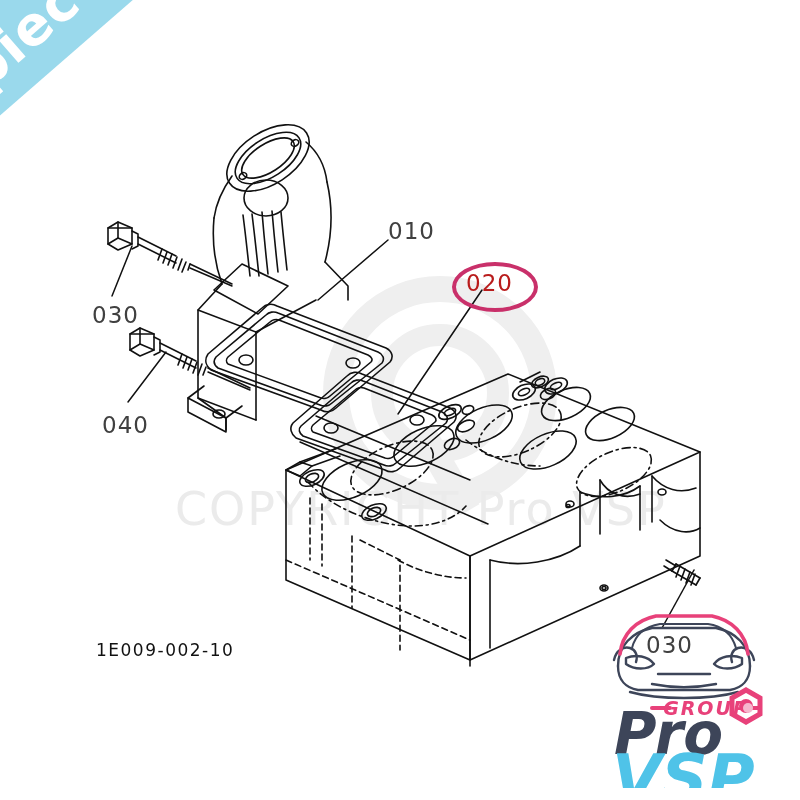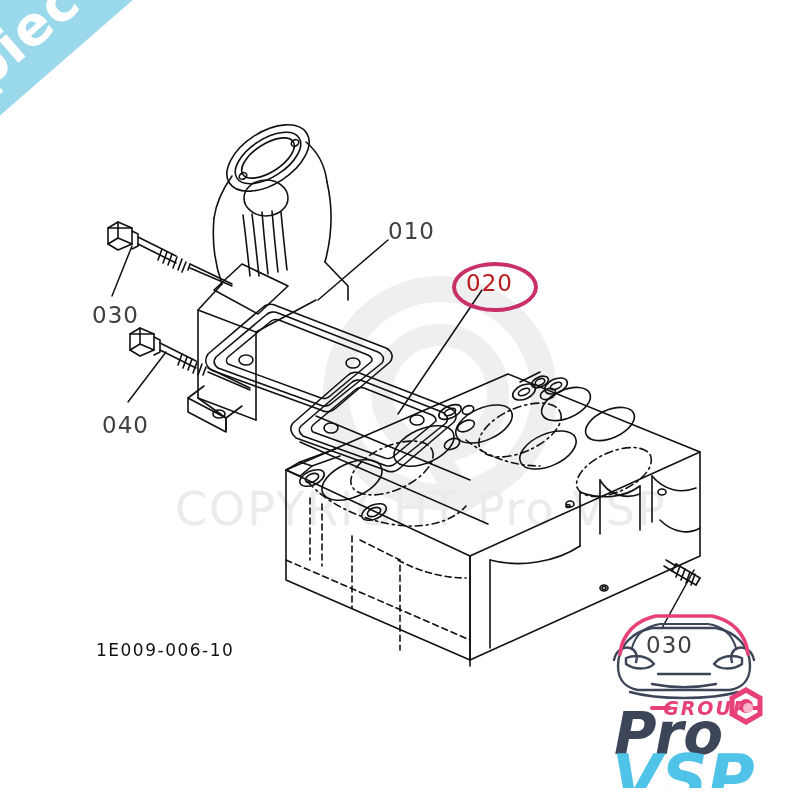--- a/index.html
+++ b/index.html
@@ -380,21 +380,21 @@
 
   <div class="callout" style="left:102px;top:412px;">
     <span>040</span>
   </div>
 
   <div class="callout" style="left:646px;top:632px;">
     <span>030</span>
   </div>
 
   <div id="drawno">
-    <span>1E009-006-10</span>
+    <span>1E009-002-10</span>
   </div>
 
   <div id="logo">
     <svg viewBox="0 0 200 200" width="200" height="200">
 
       <g fill="none" stroke="#3d4559" stroke-width="2.4" stroke-linecap="round" stroke-linejoin="round">
 
         <path d="M18 72 C20 62 28 58 34 60 C40 62 42 68 40 74"></path>
         <path d="M158 72 C156 62 148 58 142 60 C136 62 134 68 136 74"></path>
 

